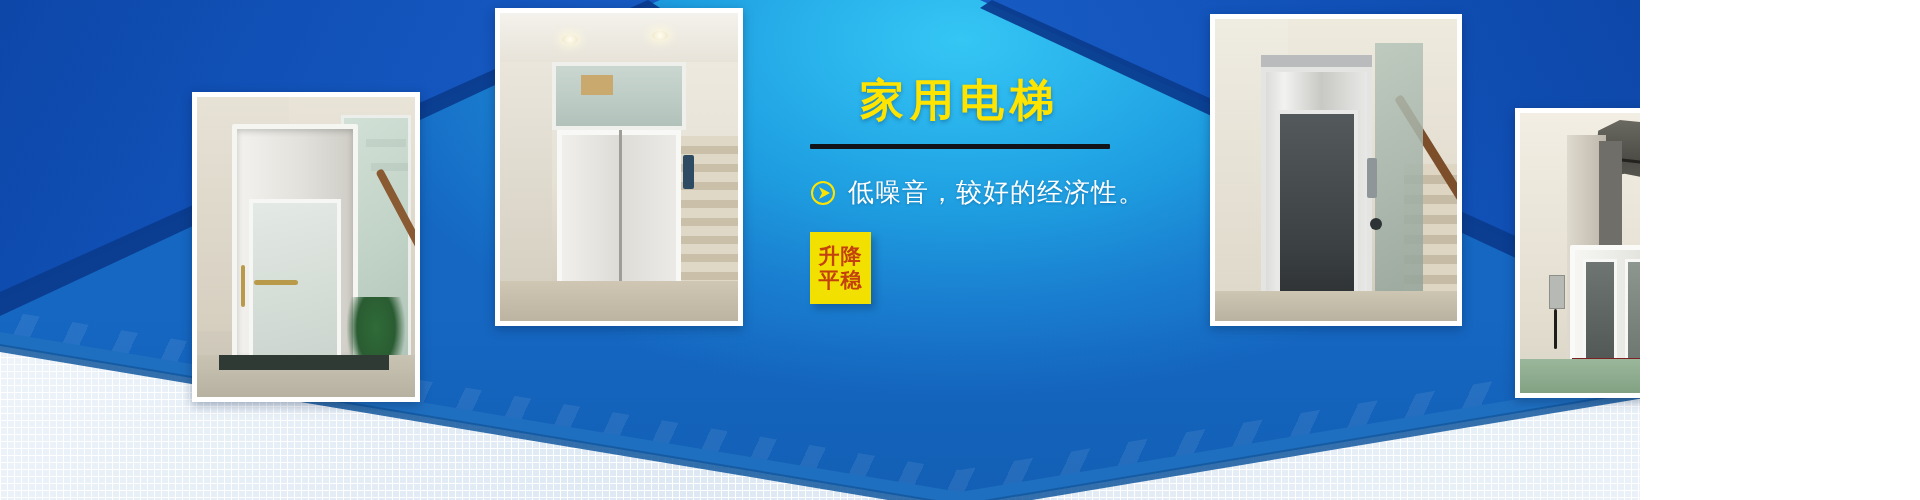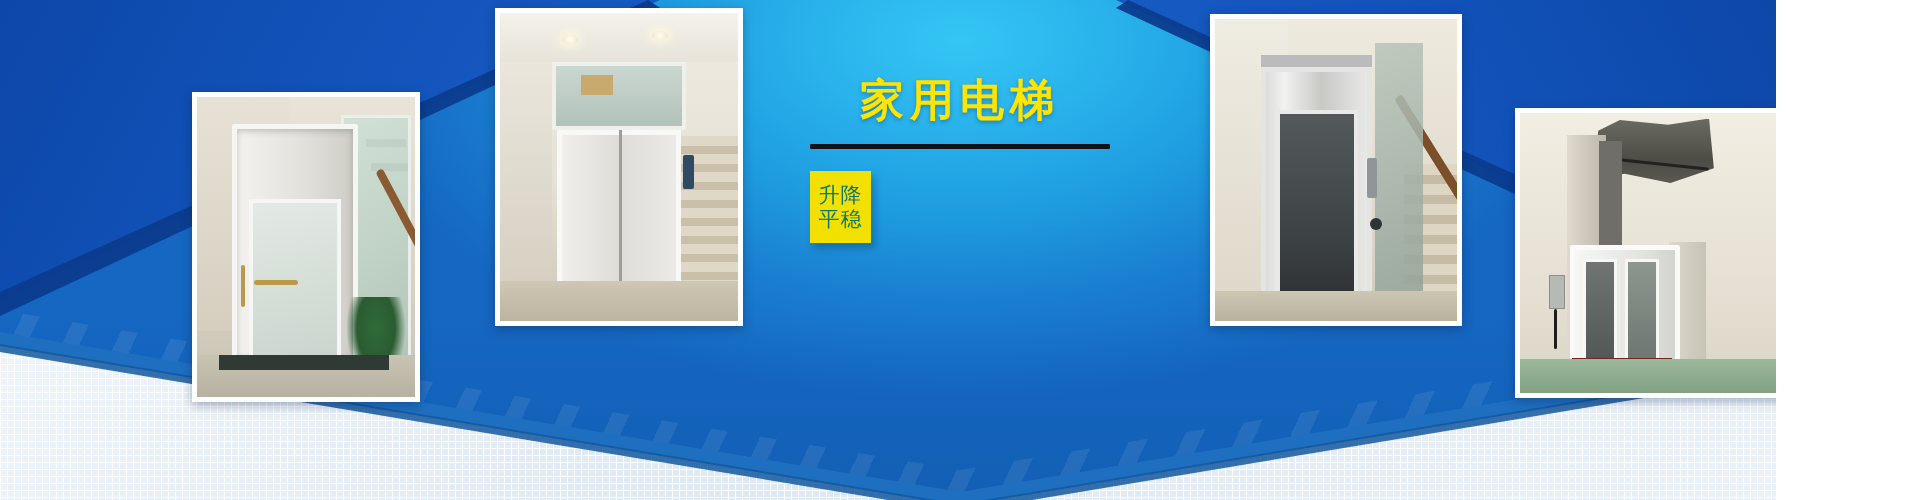--- a/index.html
+++ b/index.html
@@ -3,21 +3,21 @@
 <meta charset="utf-8">
 <style>
   html,body{margin:0;padding:0;}
   body{
     width:1920px;height:500px;overflow:hidden;
     font-family:"Liberation Sans","DejaVu Sans",sans-serif;
     background:#ffffff;
   }
 
   .banner{
-    position:relative;width:1776px;height:500px;overflow:hidden;
+    position:relative;width:1640px;height:500px;overflow:hidden;
     background:#eef3f9;
   }
 
   
   .texture-base{
     position:absolute;inset:0;
     background-color:#e8eff7;
     background-image:
       linear-gradient(to right, rgba(255,255,255,.95) 1px, transparent 1px),
       linear-gradient(to bottom, rgba(255,255,255,.95) 1px, transparent 1px),
@@ -210,22 +210,22 @@
   }
   .arrow-icon{flex:0 0 auto;display:block;}
 
   .badges{margin-top:22px;display:flex;gap:17px;}
   .badge{
     width:61px;height:72px;background:#f2e000;
     display:flex;flex-direction:column;align-items:center;justify-content:center;
     box-shadow:4px 5px 7px rgba(0,35,75,.3);
   }
   .badge span{
-    display:block;color:#0f766e;font-size:21px;line-height:1.15;
-    letter-spacing:1px;font-weight:400;
+    display:block;color:#c2410c;font-size:21px;line-height:1.15;
+    letter-spacing:1px;font-weight:700;
   }
 </style>
 </head>
 <body>
 
 <div class="banner">
 
   <div class="texture-base"></div>
 
   <div class="center-panel"></div>
@@ -306,20 +306,27 @@
       <div class="floor"></div>
     </div>
   </div>
 
   <div class="content">
 
     <div class="title">家用电梯</div>
 
     <div class="rule"></div>
 
+    <div class="sub">
+      <svg class="arrow-icon" width="26" height="26" viewBox="0 0 26 26">
+        <circle cx="13" cy="13" r="11" fill="none" stroke="#ffe400" stroke-width="2"></circle>
+        <path d="M9 7 L20 13 L9 19 L12 13 Z" fill="#ffe400"></path>
+      </svg>
+      <span>低噪音，较好的经济性。</span>
+    </div>
 
     <div class="badges">
       <div class="badge">
         <span>升降</span>
         <span>平稳</span>
       </div>
     </div>
 
   </div>
 </div>

